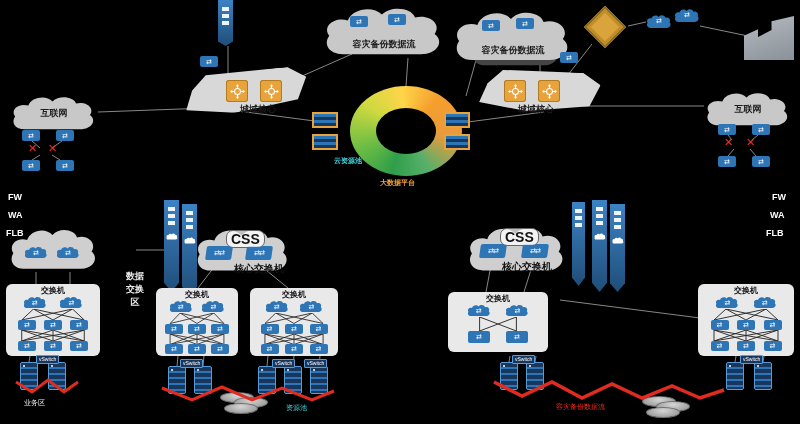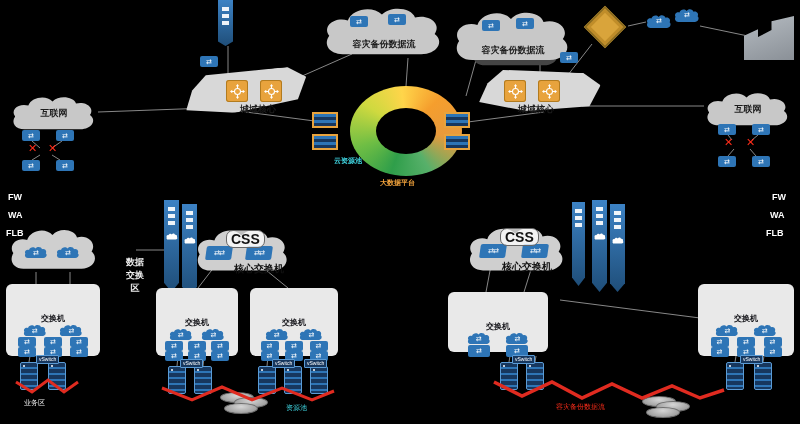--- a/index.html
+++ b/index.html
@@ -57,21 +57,21 @@
   .exchange-text{position:absolute;width:26px;font-weight:bold;font-size:9px;line-height:13px;color:#ececec;text-align:center;z-index:2;}
 
   
   .swbox{position:absolute;width:26px;height:14px;background:#2E75B6;border-radius:2px;transform:skewX(-8deg);z-index:2;}
   .swbox::after{content:"⇄⇄";position:absolute;inset:0;color:#fff;font-size:7px;letter-spacing:-1px;line-height:14px;text-align:center;}
   .csstag{position:absolute;font-weight:bold;font-size:14px;color:#111;background:rgba(255,255,255,.75);border:1px solid #666;border-radius:7px;padding:0 4px;z-index:3;}
   .corelabel{position:absolute;font-weight:bold;font-size:10px;color:#111;z-index:3;}
 
   
   .zone{position:absolute;background:#E9E9E9;border-radius:6px;padding:2px 4px;display:flex;flex-direction:column;z-index:1;}
-  .zone-label{font-weight:bold;font-size:8px;color:#15151a;text-align:center;height:10px;line-height:10px;margin-top:28px;}
+  .zone-label{font-weight:bold;font-size:8px;color:#15151a;text-align:center;height:10px;line-height:10px;}
   .zone-clouds{display:flex;justify-content:space-evenly;height:13px;}
   .mesh{width:100%;height:11px;display:block;}
   .zone-row{display:flex;justify-content:space-evenly;height:10px;}
   .swunit{width:18px;height:10px;background:#2E75B6;border-radius:2px;position:relative;display:inline-block;}
   .swunit::after{content:"⇄";position:absolute;inset:0;color:#fff;font-size:7px;line-height:10px;text-align:center;}
   .swunit.big{width:22px;height:12px;}
   .swunit.big::after{line-height:12px;}
 
   
   .rack{position:absolute;width:18px;height:28px;border:1px solid #5B9BD5;background:repeating-linear-gradient(180deg,#17375E 0 4px,#2E75B6 4px 6px);border-radius:2px;z-index:2;}
@@ -243,21 +243,21 @@
     <svg viewBox="0 0 120 56" preserveAspectRatio="none">
         <use href="#cloudPath" fill="#2E75B6"></use>
       </svg>
   </span>
   <span class="mini-cloud abs" style="left:56px;top:246px">
     <svg viewBox="0 0 120 56" preserveAspectRatio="none">
         <use href="#cloudPath" fill="#2E75B6"></use>
       </svg>
   </span>
 
-  <div class="exchange-text" style="left:122px;top:256px">数据交换区</div>
+  <div class="exchange-text" style="left:122px;top:270px">数据交换区</div>
 
   <div class="vbanner" style="left:164px;top:200px;height:92px">
     <span class="bdot"></span>
       <span class="bdot"></span>
       <span class="bdot"></span>
     <span class="banner-cloud">
         <svg viewBox="0 0 120 56" preserveAspectRatio="none">
           <use href="#cloudPath" fill="#fff"></use>
         </svg>
       </span>

